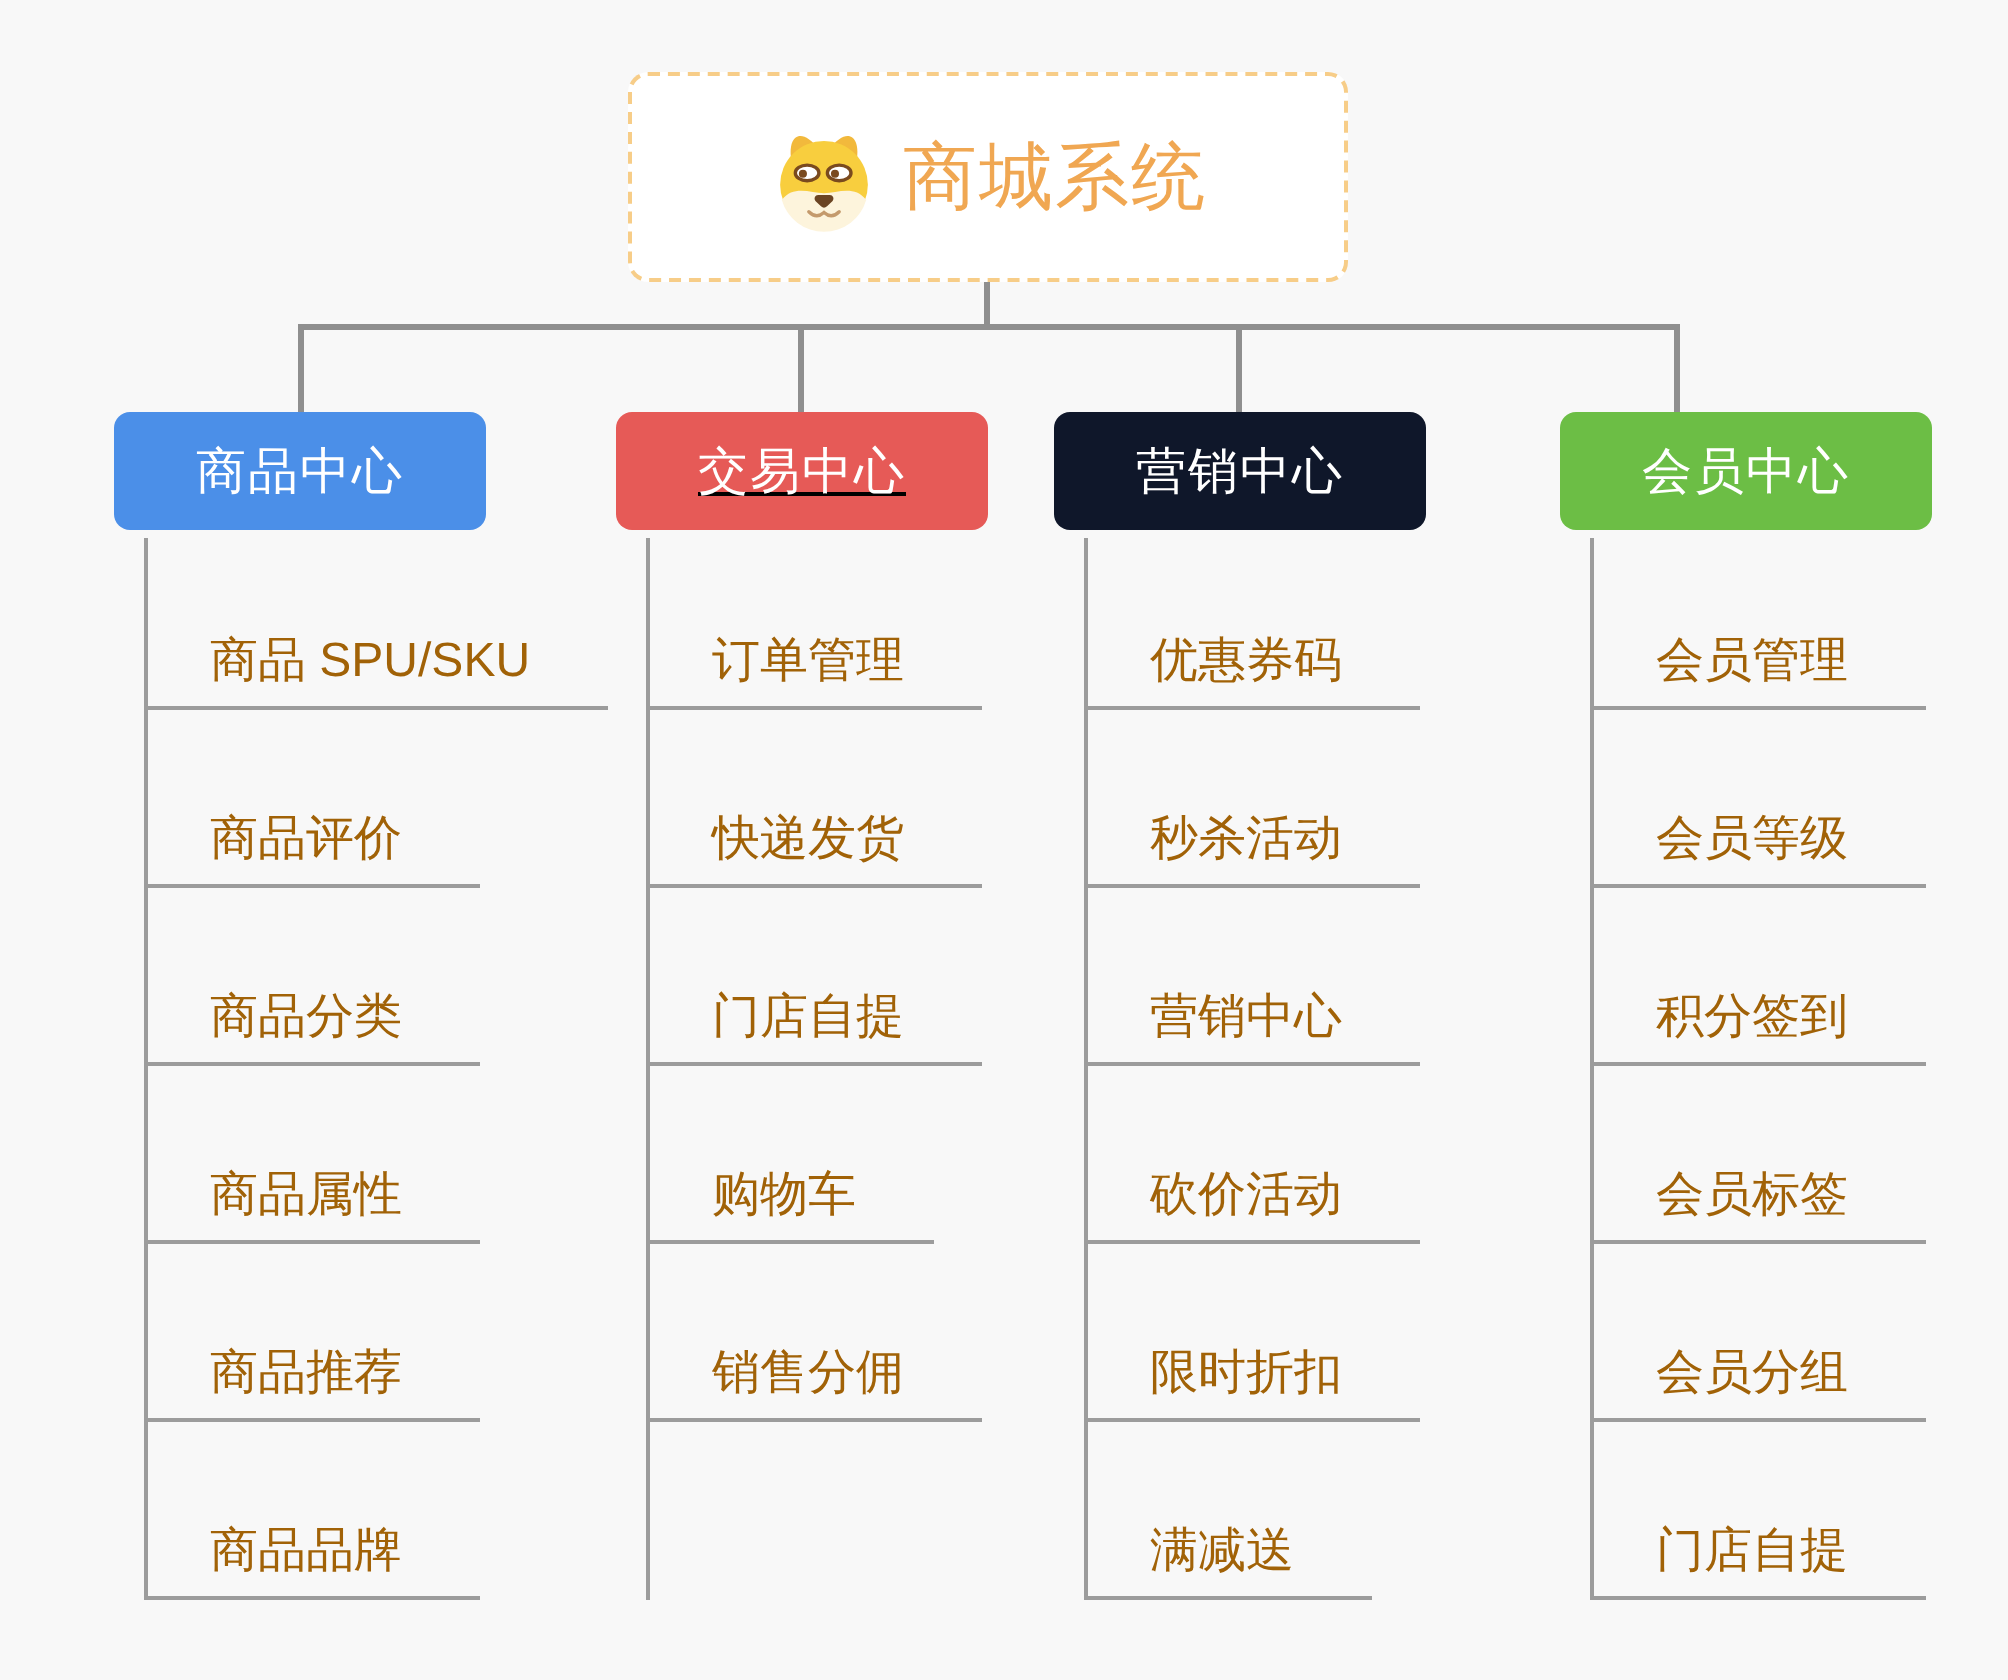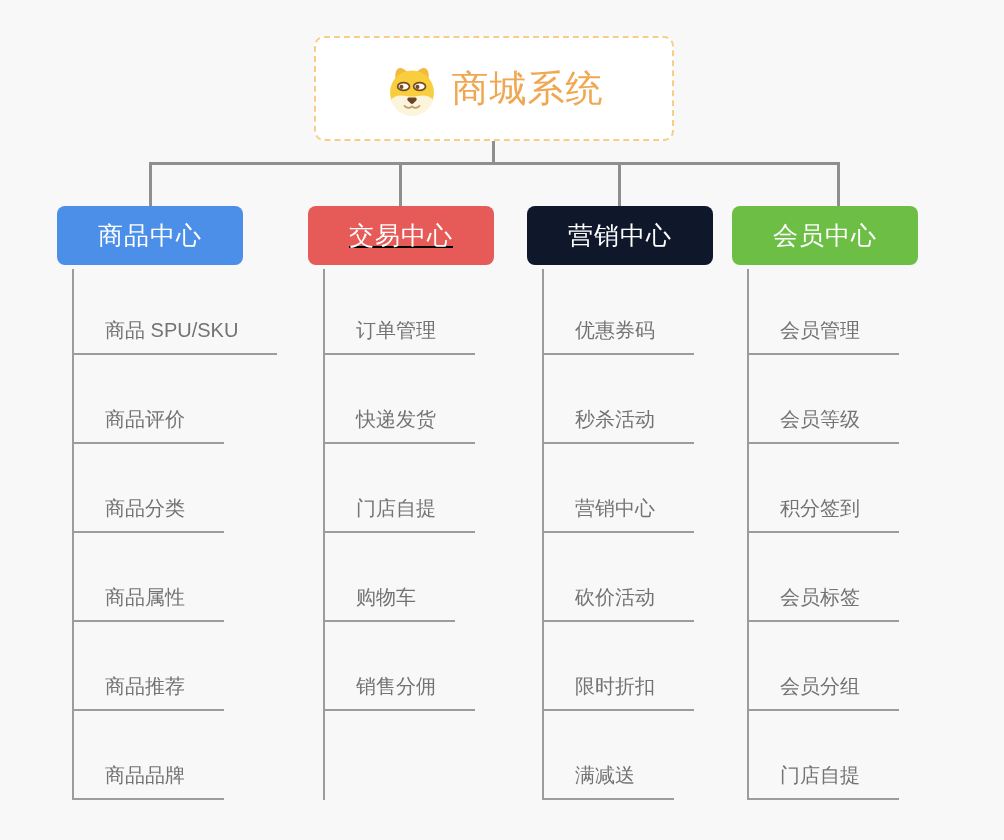--- a/index.html
+++ b/index.html
@@ -23,38 +23,38 @@
   .line { position:absolute; background:var(--connector,#8f8f8f); }
   .stem-root { left:492px; top:139px; width:3px; height:24px; }
   .h-bar     { left:149px; top:162px; width:691px; height:3px; }
   .drop      { top:163px; width:3px; height:43px; }
   .drop-1 { left:149px; } .drop-2 { left:399px; }
   .drop-3 { left:618px; } .drop-4 { left:837px; }
 
   
   .branch { position:absolute; top:206px; }
   .branch-1 { left:57px; }  .branch-2 { left:308px;text-decoration:underline; }
-  .branch-3 { left:527px; } .branch-4 { left:732px; }
+  .branch-3 { left:527px; } .branch-4 { left:780px; }
 
   .branch-box {
     width:186px; height:59px; border-radius:8px;
     display:flex; align-items:center; justify-content:center;
     color:#ffffff; font-size:25px; letter-spacing:1px;
   }
   .spine {
     position:absolute; left:15px; top:63px; width:2px; height:531px;
     background:var(--line,#9c9c9c);
   }
   .items { position:absolute; left:15px; top:63px; }
   .item {
     width:max-content;
     margin-top:51px;
     padding:0 39px 9px 33px;
     border-bottom:2px solid var(--line,#9c9c9c);
-    font-size:20px; line-height:27px; color:#737373;
+    font-size:24px; line-height:27px; color:#a16207;
     white-space:nowrap;
   }
   .item:first-child { margin-top:48px; }
 </style>
 </head>
 <body>
 
 <div class="canvas">
 
   <div class="line stem-root"></div>

